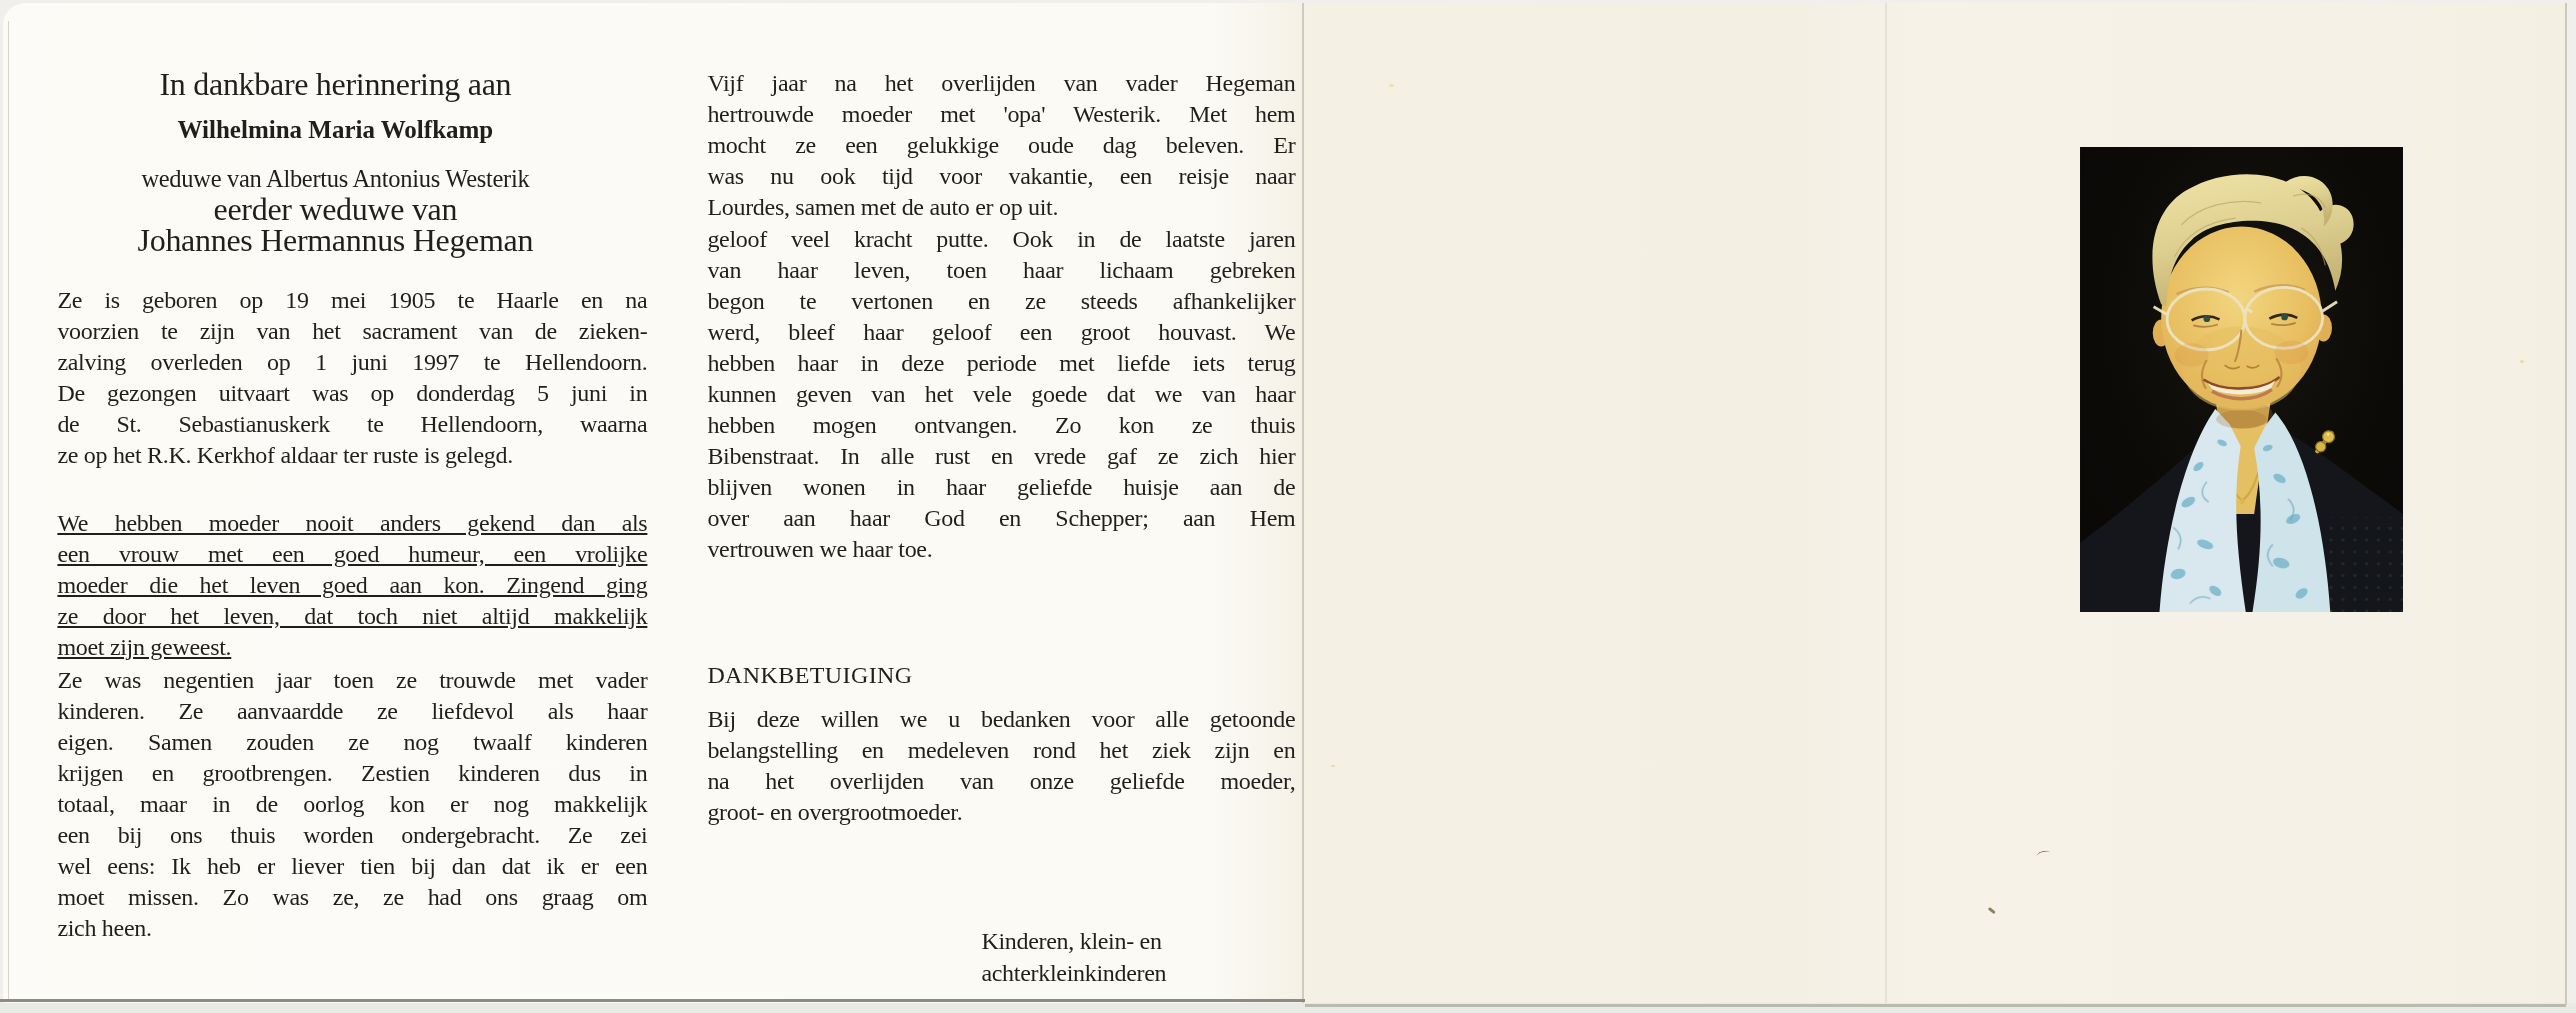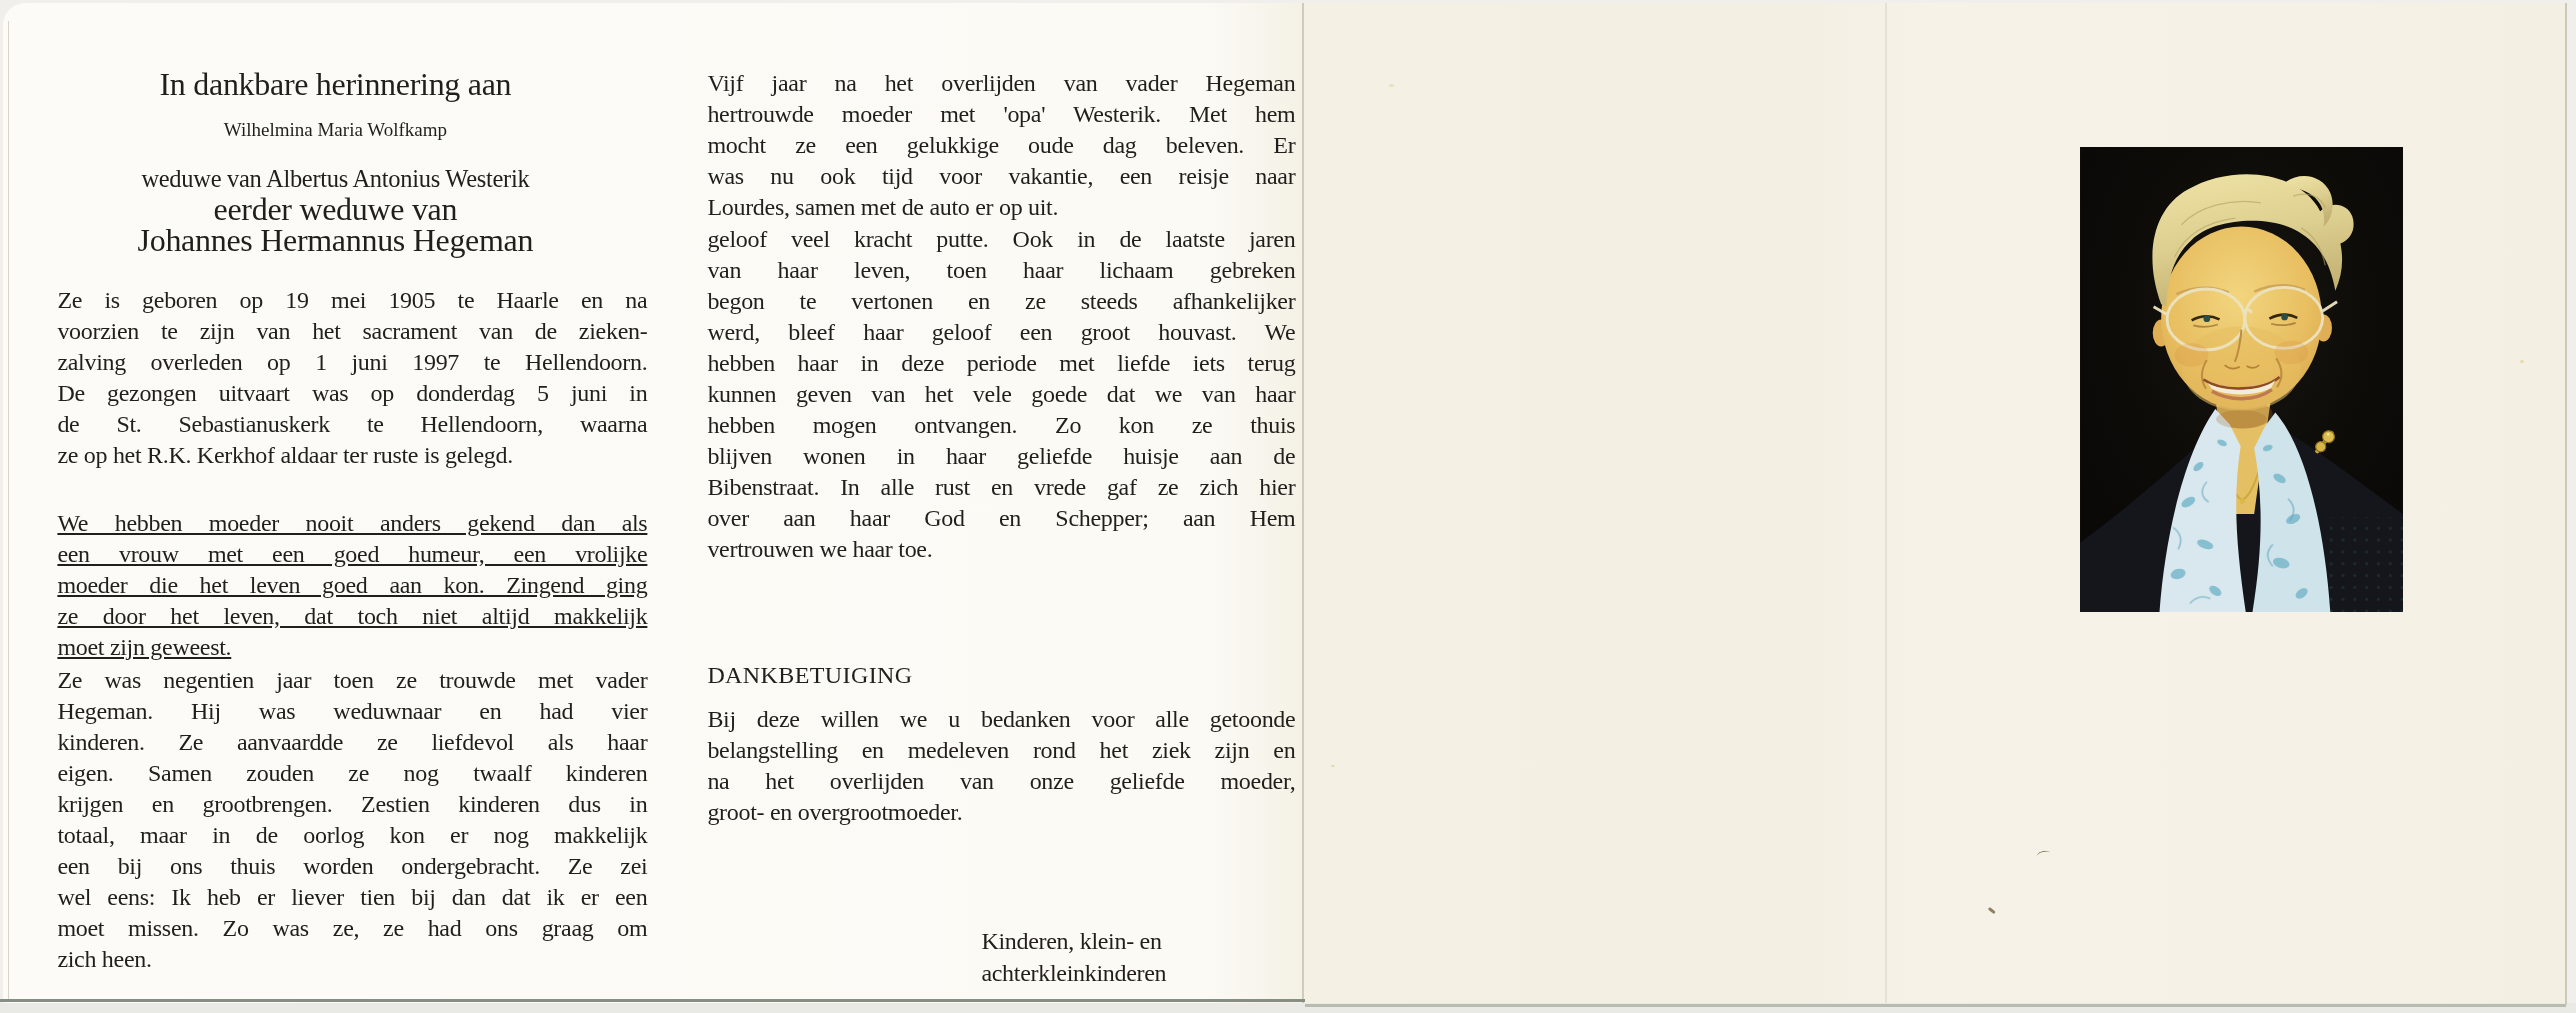--- a/index.html
+++ b/index.html
@@ -26,21 +26,21 @@
   .fold1{position:absolute;left:1299px;top:0;width:1.7px;height:1003px;background:rgba(124,117,95,.30);}
   .fold2{position:absolute;left:1882px;top:0;width:1.7px;height:1003px;background:rgba(150,140,112,.16);}
 
   .blk{position:absolute;font-size:24px;line-height:31px;letter-spacing:-0.3px;}
   .center{text-align:center;}
   .tl{min-height:31px;text-align:justify;text-align-last:justify;}
   .jblock .tl:last-child{text-align-last:left;}
   .leftblock .tl{text-align:center;text-align-last:left;}
 
   .hd-intro{left:34px;top:66px;width:596px;font-size:32px;}
-  .hd-name{left:34px;top:111px;width:596px;font-size:19px;font-weight:normal;letter-spacing:0;}
+  .hd-name{left:34px;top:111px;width:596px;font-size:25px;font-weight:bold;letter-spacing:0;}
   .hd-w1{left:34px;top:160px;width:596px;font-size:24.5px;}
   .hd-w2{left:34px;top:191px;width:596px;font-size:32px;}
   .hd-w3{left:34px;top:222px;width:596px;font-size:32px;}
 
   .c1p1{left:54px;top:282px;width:590px;}
   .c1p2{left:54px;top:505px;width:590px;text-decoration:underline;}
   .c1p3{left:54px;top:662px;width:590px;}
 
   .c2p1{left:704px;top:65px;width:588px;}
   .c2p2{left:704px;top:221px;width:588px;}
@@ -81,21 +81,20 @@
       </div>
     <div class="blk jblock c1p2">
         <div class="tl">We hebben moeder nooit anders gekend dan als</div>
         <div class="tl">een vrouw met een goed humeur, een vrolijke</div>
         <div class="tl">moeder die het leven goed aan kon. Zingend ging</div>
         <div class="tl">ze door het leven, dat toch niet altijd makkelijk</div>
         <div class="tl">moet zijn geweest.</div>
       </div>
     <div class="blk jblock c1p3">
         <div class="tl">Ze was negentien jaar toen ze trouwde met vader</div>
-        <div class="tl">Hegeman. Hij was weduwnaar en had vier</div>
         <div class="tl">kinderen. Ze aanvaardde ze liefdevol als haar</div>
         <div class="tl">eigen. Samen zouden ze nog twaalf kinderen</div>
         <div class="tl">krijgen en grootbrengen. Zestien kinderen dus in</div>
         <div class="tl">totaal, maar in de oorlog kon er nog makkelijk</div>
         <div class="tl">een bij ons thuis worden ondergebracht. Ze zei</div>
         <div class="tl">wel eens: Ik heb er liever tien bij dan dat ik er een</div>
         <div class="tl">moet missen. Zo was ze, ze had ons graag om</div>
         <div class="tl">zich heen.</div>
       </div>
 
@@ -107,22 +106,22 @@
         <div class="tl">Lourdes, samen met de auto er op uit.</div>
       </div>
     <div class="blk jblock c2p2">
         <div class="tl">geloof veel kracht putte. Ook in de laatste jaren</div>
         <div class="tl">van haar leven, toen haar lichaam gebreken</div>
         <div class="tl">begon te vertonen en ze steeds afhankelijker</div>
         <div class="tl">werd, bleef haar geloof een groot houvast. We</div>
         <div class="tl">hebben haar in deze periode met liefde iets terug</div>
         <div class="tl">kunnen geven van het vele goede dat we van haar</div>
         <div class="tl">hebben mogen ontvangen. Zo kon ze thuis</div>
+        <div class="tl">Bibenstraat. In alle rust en vrede gaf ze zich hier</div>
         <div class="tl">blijven wonen in haar geliefde huisje aan de</div>
-        <div class="tl">Bibenstraat. In alle rust en vrede gaf ze zich hier</div>
         <div class="tl">over aan haar God en Schepper; aan Hem</div>
         <div class="tl">vertrouwen we haar toe.</div>
       </div>
     <div class="blk dank">DANKBETUIGING</div>
     <div class="blk jblock c2p3">
         <div class="tl">Bij deze willen we u bedanken voor alle getoonde</div>
         <div class="tl">belangstelling en medeleven rond het ziek zijn en</div>
         <div class="tl">na het overlijden van onze geliefde moeder,</div>
         <div class="tl">groot- en overgrootmoeder.</div>
       </div>

